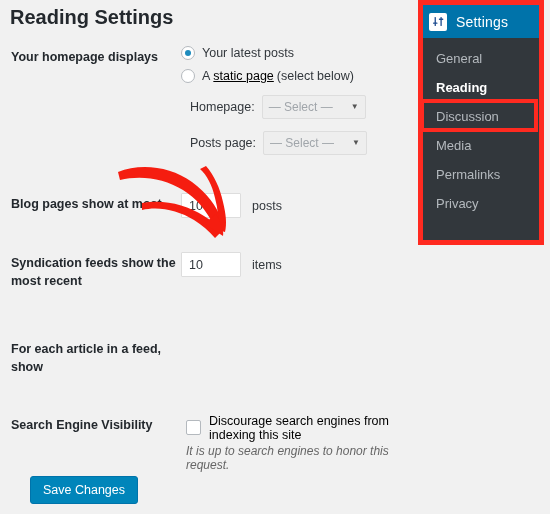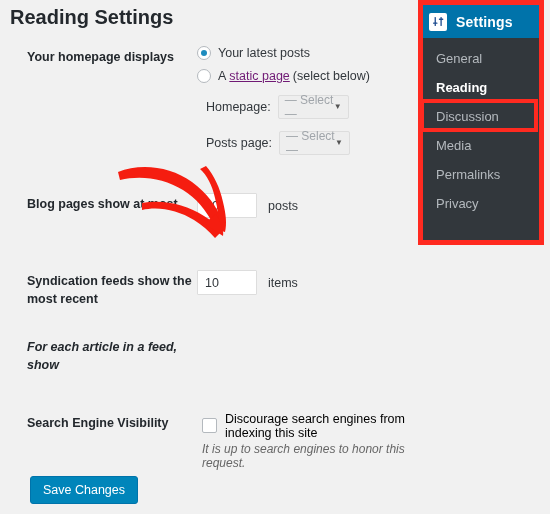--- a/index.html
+++ b/index.html
@@ -30,21 +30,21 @@
     font-size: 20px;
     font-weight: 700;
     color: #23282d;
     line-height: 1.3;
     white-space: nowrap;
   }
 
   
   .form-area {
     position: absolute;
-    left: 17px;
+    left: 1px;
     top: 46px;
     width: 420px;
   }
   .row {
     display: flex;
     align-items: flex-start;
     margin-bottom: 0;
   }
   .row-label {
     width: 180px;
@@ -84,40 +84,40 @@
     content: "";
     position: absolute;
     left: 3px;
     top: 3px;
     width: 6px;
     height: 6px;
     border-radius: 50%;
     background: #1e8cbe;
   }
   .opt a {
-    color: #701a75;
+    color: #000000;
   }
   .opt .lead { margin-right: 3px; }
   .opt .trail { margin-left: 3px; }
 
   
   .select-row {
     display: flex;
     align-items: center;
     margin-top: 12px;
     padding-left: 9px;
   }
   .select-row .sel-label {
     font-size: 12.5px;
     color: #32373c;
     margin-right: 7px;
     white-space: nowrap;
   }
   .select-box {
-    width: 71px;
+    width: 104px;
     height: 24px;
     border: 1px solid #ddd;
     background: #eee;
     border-radius: 2px;
     display: flex;
     align-items: center;
     justify-content: space-between;
     padding: 0 6px;
     box-sizing: border-box;
     font-size: 12px;
@@ -211,21 +211,20 @@
     background: #32373c;
     overflow: hidden;
   }
   .sb-header {
     background: #0073aa;
     height: 33px;
     display: flex;
     align-items: center;
     padding-left: 6px;
     box-sizing: border-box;
-    font-weight: bold;
   }
   .sb-header .sb-title {
     color: #fff;
     font-size: 14px;
     margin-left: 9px;
     letter-spacing: .2px;
   }
   .gear-box {
     width: 18px;
     height: 18px;
@@ -315,29 +314,29 @@
     </div>
 
     <div class="row" style="margin-top:38px;">
       <div class="row-label">Blog pages show at most</div>
       <div class="row-field num-row">
         <div class="num-input">10</div>
         <span class="num-suffix">posts</span>
       </div>
     </div>
 
-    <div class="row" style="margin-top:52px;">
+    <div class="row" style="margin-top:34px;">
       <div class="row-label" style="width:175px;">Syndication feeds show the most recent</div>
       <div class="row-field num-row" style="margin-left:5px;">
         <div class="num-input">10</div>
         <span class="num-suffix">items</span>
       </div>
     </div>
 
-    <div class="row" style="margin-top:28px;font-style:italic;">
+    <div class="row" style="margin-top:48px;">
       <div class="row-label">For each article in a feed, show</div>
     </div>
 
     <div class="row" style="margin-top:37px;">
       <div class="row-label">Search Engine Visibility</div>
       <div class="row-field" style="margin-left:5px;">
         <div class="check-opt">
           <span class="checkbox"></span>
           <span>Discourage search engines from indexing this site</span>
         </div>

